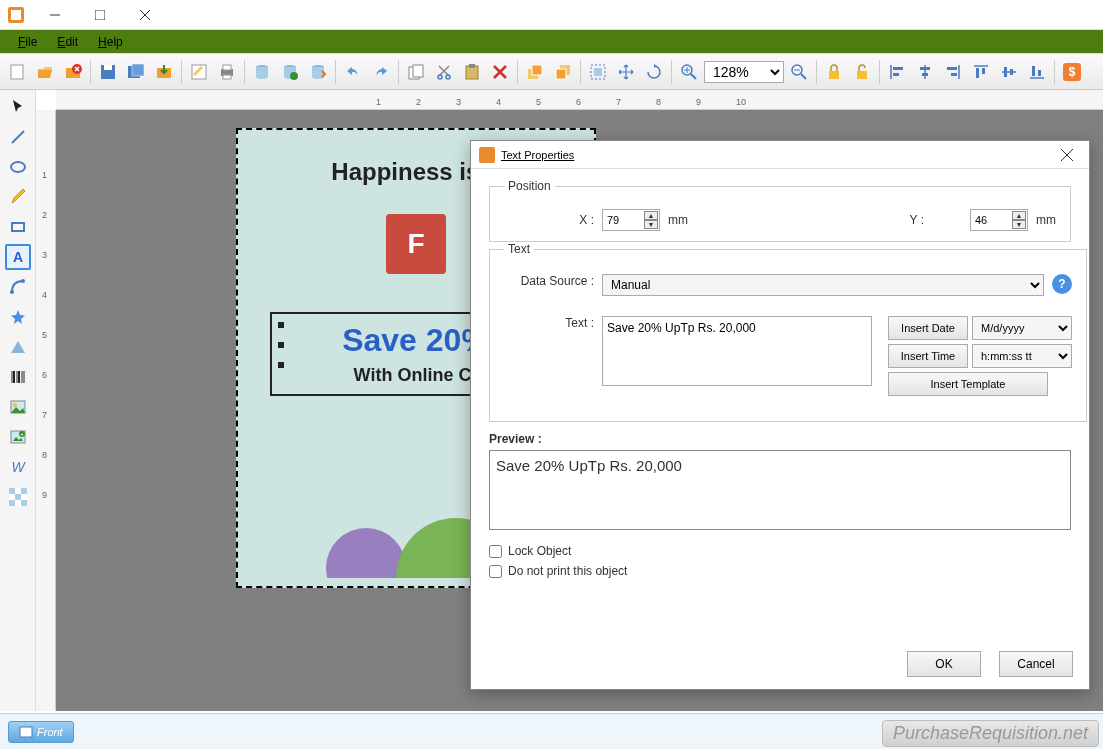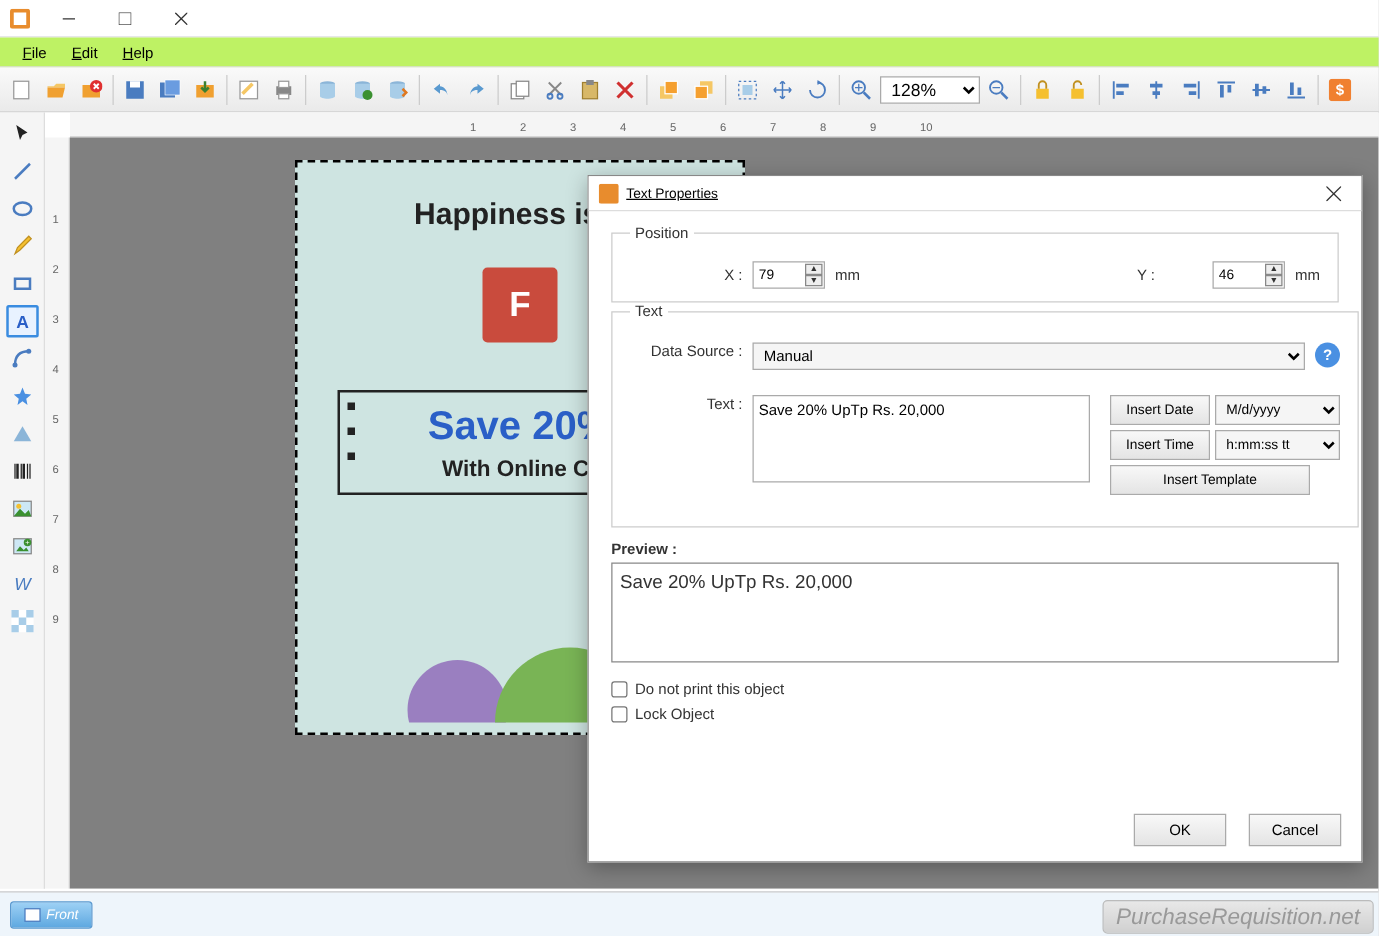--- a/index.html
+++ b/index.html
@@ -4,21 +4,21 @@
 <style>
 * { box-sizing: border-box; margin: 0; padding: 0; font-family: "Segoe UI", Tahoma, sans-serif; }
 body { background: #fff; width: 1103px; height: 749px; overflow: hidden; position: relative; }
 
 .title-bar { height: 30px; background: #fff; display: flex; align-items: center; padding: 0 8px; border-bottom: 1px solid #e0e0e0; }
 .title-bar .app-icon { width: 16px; height: 16px; margin-right: 8px; }
 .title-text { font-size: 12px; color: #333; flex: 1; }
 .window-controls { display: flex; gap: 0; }
 .win-ctrl { width: 45px; height: 28px; display: flex; align-items: center; justify-content: center; font-size: 14px; cursor: pointer; }
 
-.menu-bar { height: 24px; background: #bef264; display: flex; align-items: center; padding: 0 8px; border-bottom: 1px solid #ddd; }
+.menu-bar { height: 24px; background: #4d7c0f; display: flex; align-items: center; padding: 0 8px; border-bottom: 1px solid #ddd; }
 .menu-item { font-size: 12px; padding: 0 10px; cursor: pointer; }
 .menu-item span.u { text-decoration: underline; }
 
 .toolbar { height: 36px; background: linear-gradient(#fafafa,#eaeaea); border-bottom: 1px solid #ccc; display: flex; align-items: center; padding: 0 4px; gap: 2px; }
 .tbtn { width: 26px; height: 26px; display: flex; align-items: center; justify-content: center; cursor: pointer; border-radius: 2px; }
 .tsep { width: 1px; height: 24px; background: #ccc; margin: 0 2px; }
 .zoom-select { width: 80px; height: 22px; border: 1px solid #aaa; font-size: 14px; padding: 0 4px; background: #fff; }
 
 .main-area { display: flex; height: calc(100% - 30px - 24px - 36px - 38px); }
 .side-toolbar { width: 36px; background: #f5f5f5; border-right: 1px solid #ddd; display: flex; flex-direction: column; align-items: center; gap: 4px; padding-top: 4px; }
@@ -574,25 +574,25 @@
         </div>
       </div>
     </fieldset>
 
     <div class="preview-lbl">Preview :</div>
     <div class="preview-box">Save 20% UpTp Rs. 20,000</div>
 
     <div class="checks">
       <label>
           <input type="checkbox" style=""> 
-          <span>Do not print this object</span>
+          <span>Lock Object</span>
         </label>
       <label>
           <input type="checkbox" style=""> 
-          <span>Lock Object</span>
+          <span>Do not print this object</span>
         </label>
     </div>
   </div>
   <div class="dlg-footer">
     <button class="dlg-btn">OK</button>
     <button class="dlg-btn">Cancel</button>
   </div>
 </div>
 
 <div class="bottom-bar">

